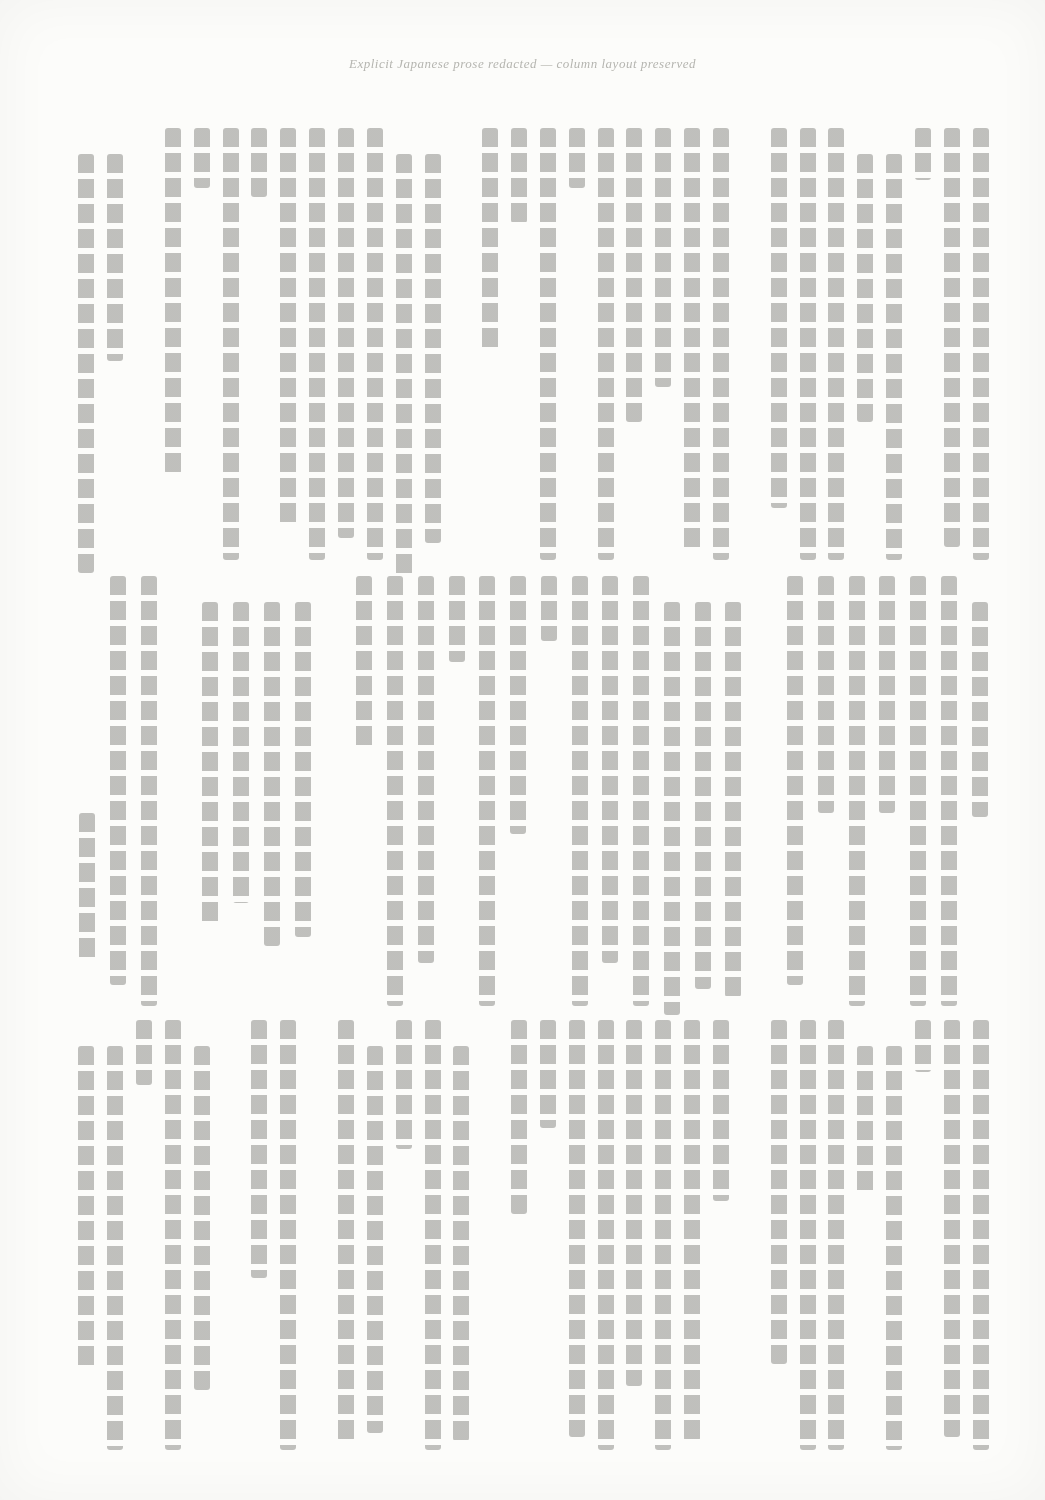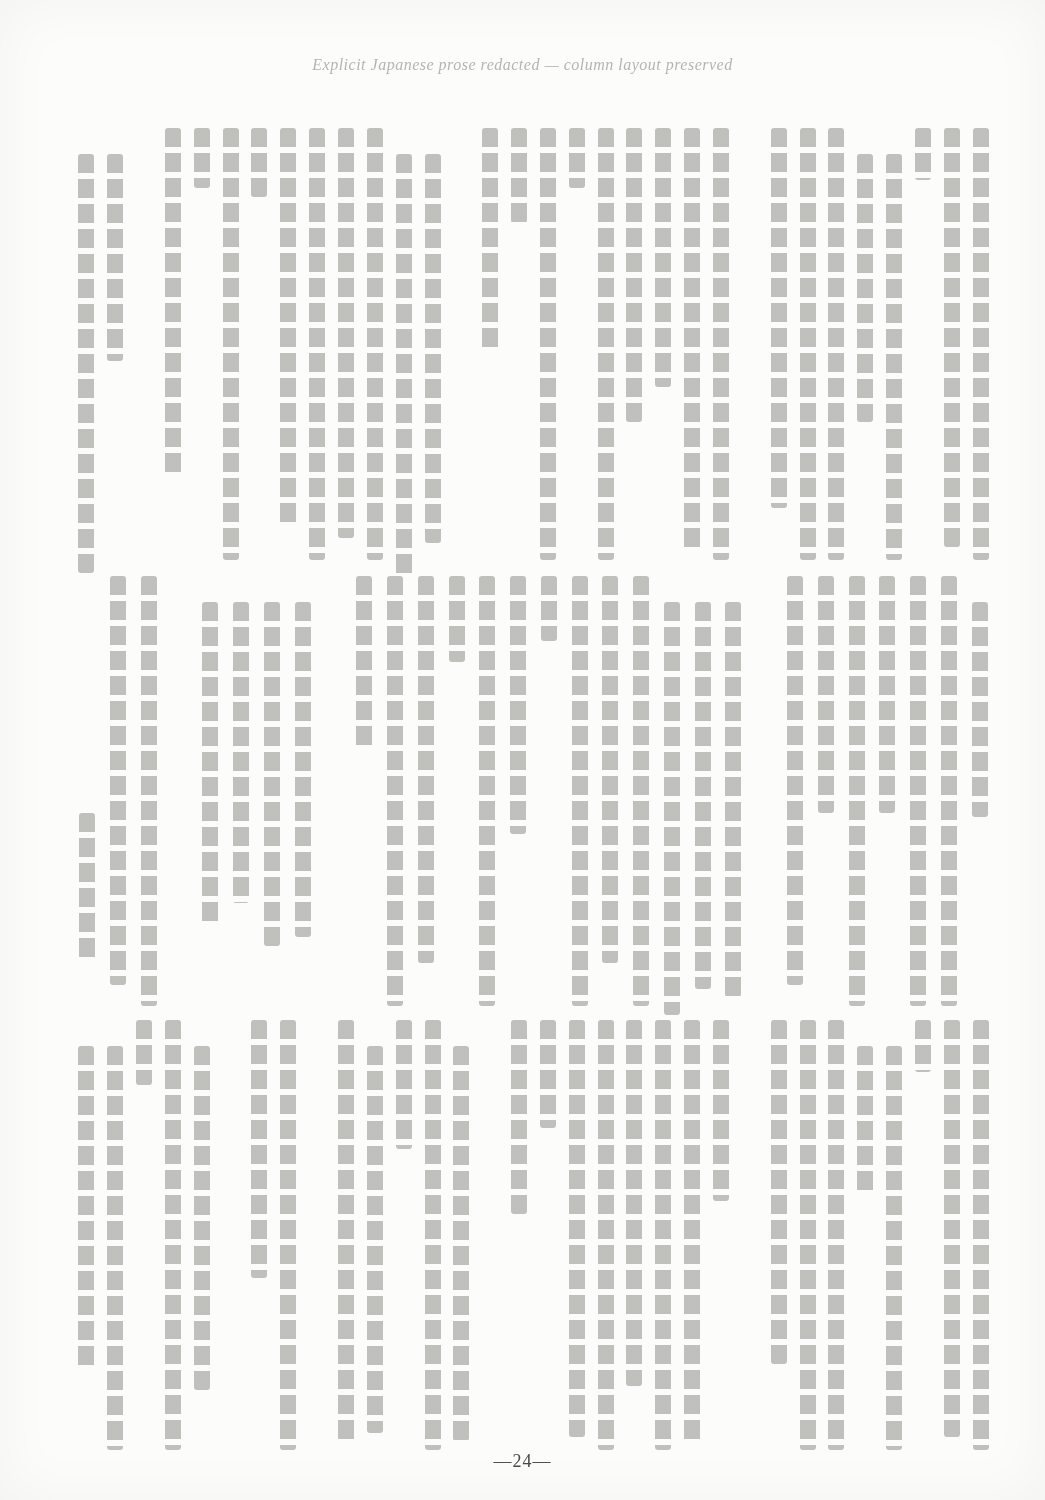--- a/index.html
+++ b/index.html
@@ -16,21 +16,21 @@
     background: #fcfcfa;
     box-shadow: inset 0 0 60px rgba(0,0,0,0.04);
     overflow: hidden;
   }
   .redaction-note {
     position: absolute;
     top: 56px;
     left: 0;
     width: 100%;
     text-align: center;
-    font-size: 16px;
+    font-size: 13px;
     font-style: italic;
     color: #b5b5b0;
     letter-spacing: 0.5px;
   }
   
   .band {
     position: absolute;
     left: 72px;
     width: 923px;
     display: flex;
@@ -342,15 +342,14 @@
         <div class="bar" style="top: 0%; height: 15%;"></div>
       </div>
       <div class="col">
         <div class="bar" style="top: 6%; height: 94%;"></div>
       </div>
       <div class="col">
         <div class="bar" style="top: 6%; height: 75%;"></div>
       </div>
     </div>
 
-  <div class="page-number">—24—</div>
 
 </div>
 
 </body></html>

